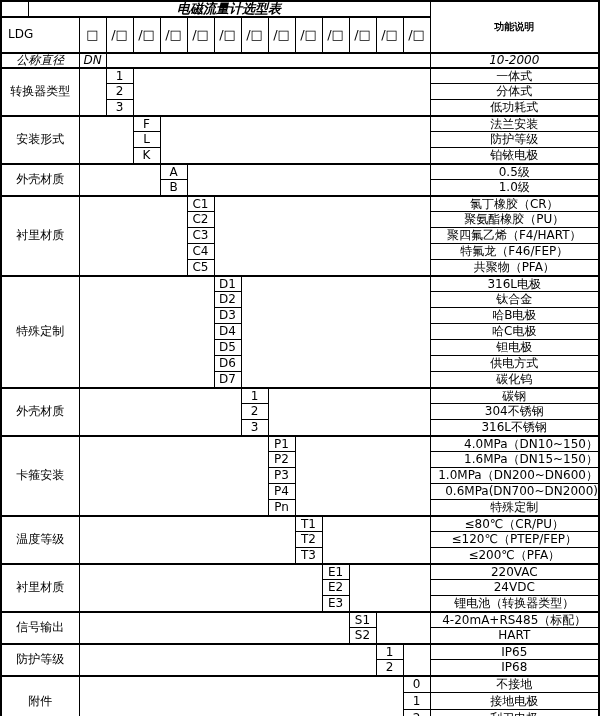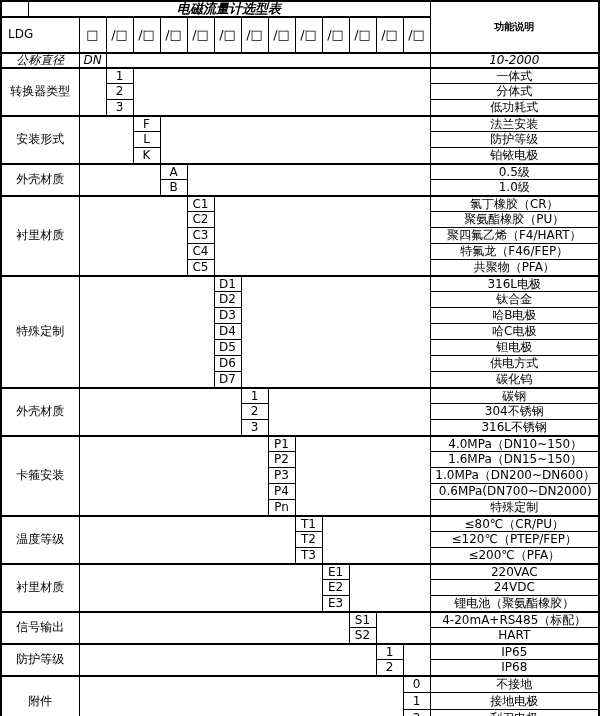--- a/index.html
+++ b/index.html
@@ -26,21 +26,21 @@
     vertical-align:middle;
     overflow:hidden;
     white-space:nowrap;
   }
   tr.gs > td{border-top:2px solid #000;}
   td.bold{font-weight:bold;font-size:10px;}
   td.title{font-weight:bold;font-size:13px;font-style:italic;}
   td.lbl{font-size:12px;}
   td.prefix{text-align:left;padding-left:6px;font-size:12px;}
   td.box{font-size:13px;}
-  td.left{text-align:center;padding-left:2px;}
+  td.left{text-align:right;padding-left:2px;}
 </style>
 </head>
 <body>
 
 <div class="sheet">
 <table class="sel">
   <colgroup>
     <col style="width:27px">
         <col style="width:51px">
     <col style="width:27px">
@@ -252,21 +252,21 @@
     <td>E1</td>
     <td colspan="3" rowspan="3"></td>
     <td>220VAC</td>
   </tr>
   <tr>
           <td>E2</td>
           <td>24VDC</td>
         </tr>
   <tr>
           <td>E3</td>
-          <td>锂电池（聚氨酯橡胶）</td>
+          <td>锂电池（转换器类型）</td>
         </tr>
 
   <tr class="gs">
     <td class="lbl" colspan="2" rowspan="2">信号输出</td>
     <td colspan="10" rowspan="2"></td>
     <td>S1</td>
     <td colspan="2" rowspan="2"></td>
     <td>4-20mA+RS485（标配）</td>
   </tr>
   <tr>

